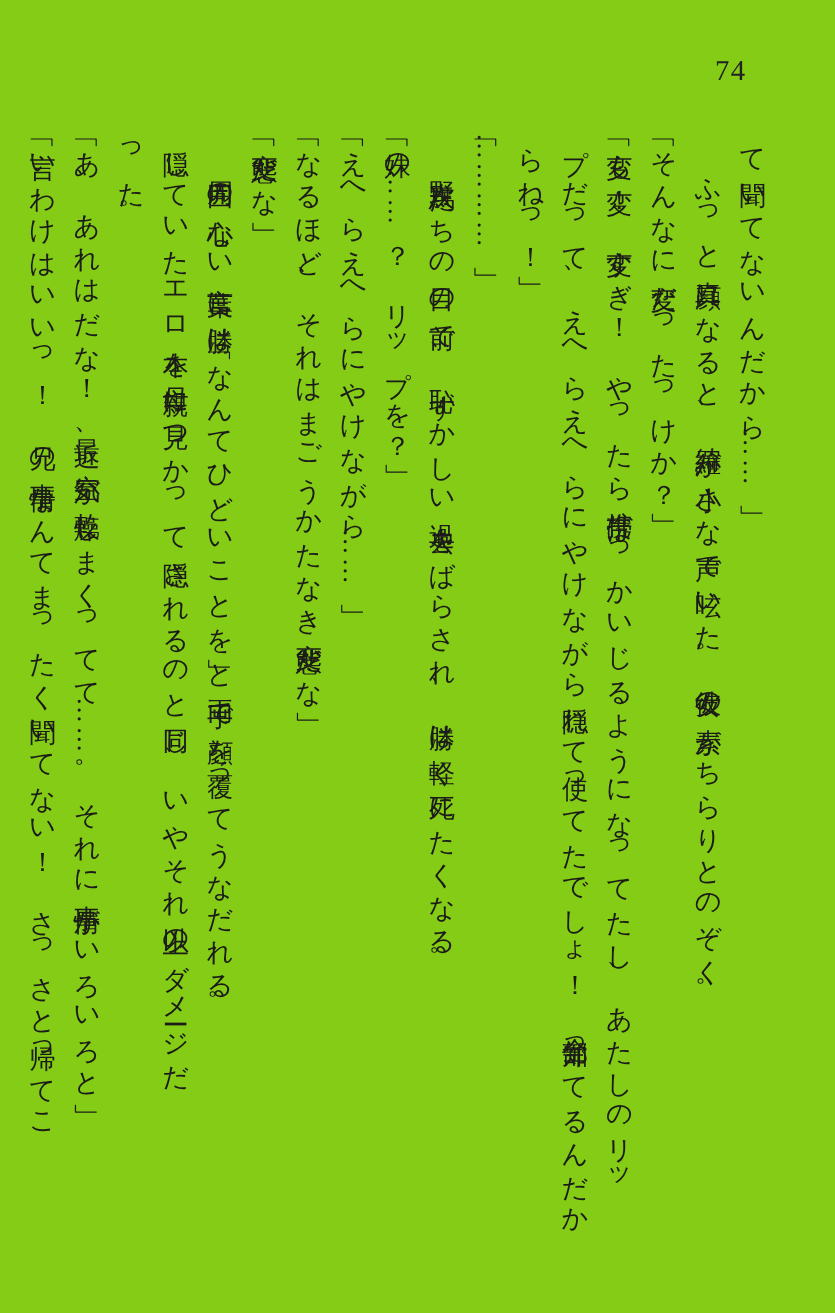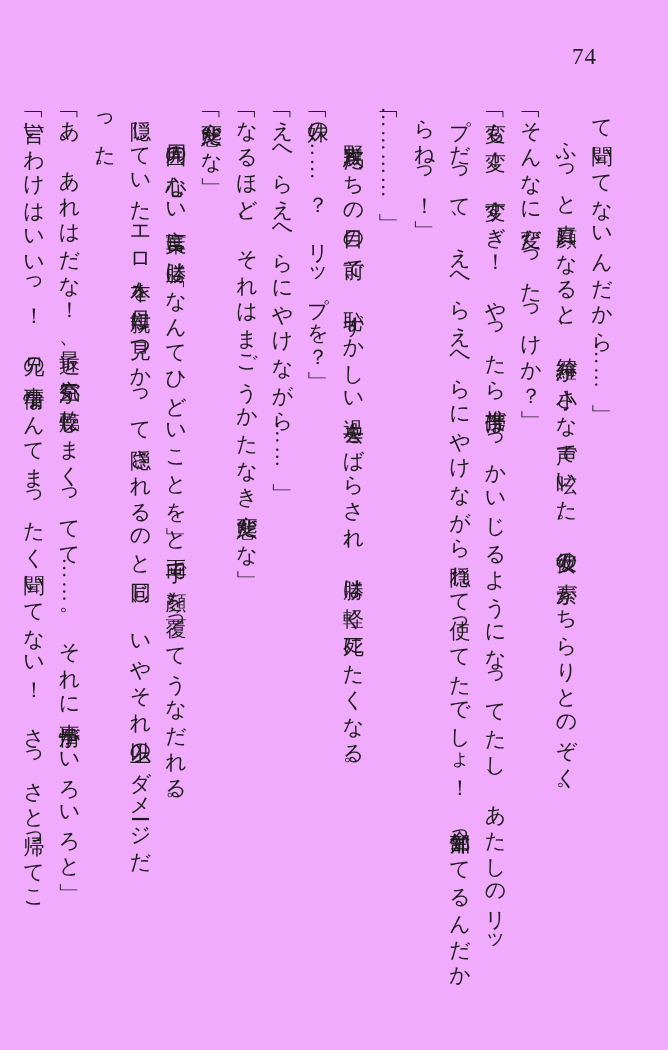--- a/index.html
+++ b/index.html
@@ -8,21 +8,21 @@
     width: 668px;
     height: 1050px;
     overflow: hidden;
     background: #f6f6f4;
   }
   .page {
     position: absolute;
     left: 0; top: 0;
     width: 668px;
     height: 1050px;
-    background: #f0abfc;
+    background: #84cc16;
     font-family: "Liberation Serif", "DejaVu Serif", serif;
   }
   .page-number {
     position: absolute;
     top: 44px;
     left: 572px;
     font-size: 23px;
     letter-spacing: 1px;
     color: #222220;
     font-family: "Liberation Serif", "DejaVu Serif", serif;

